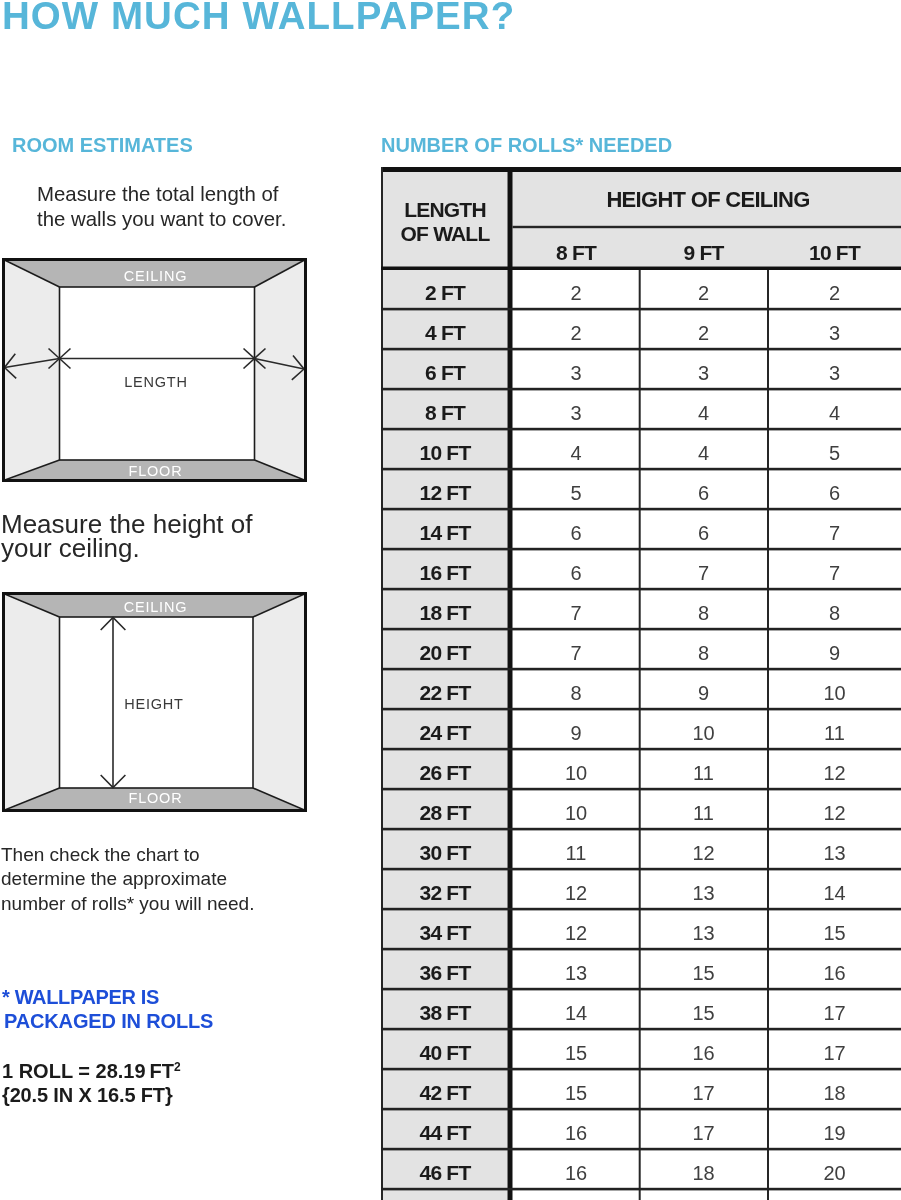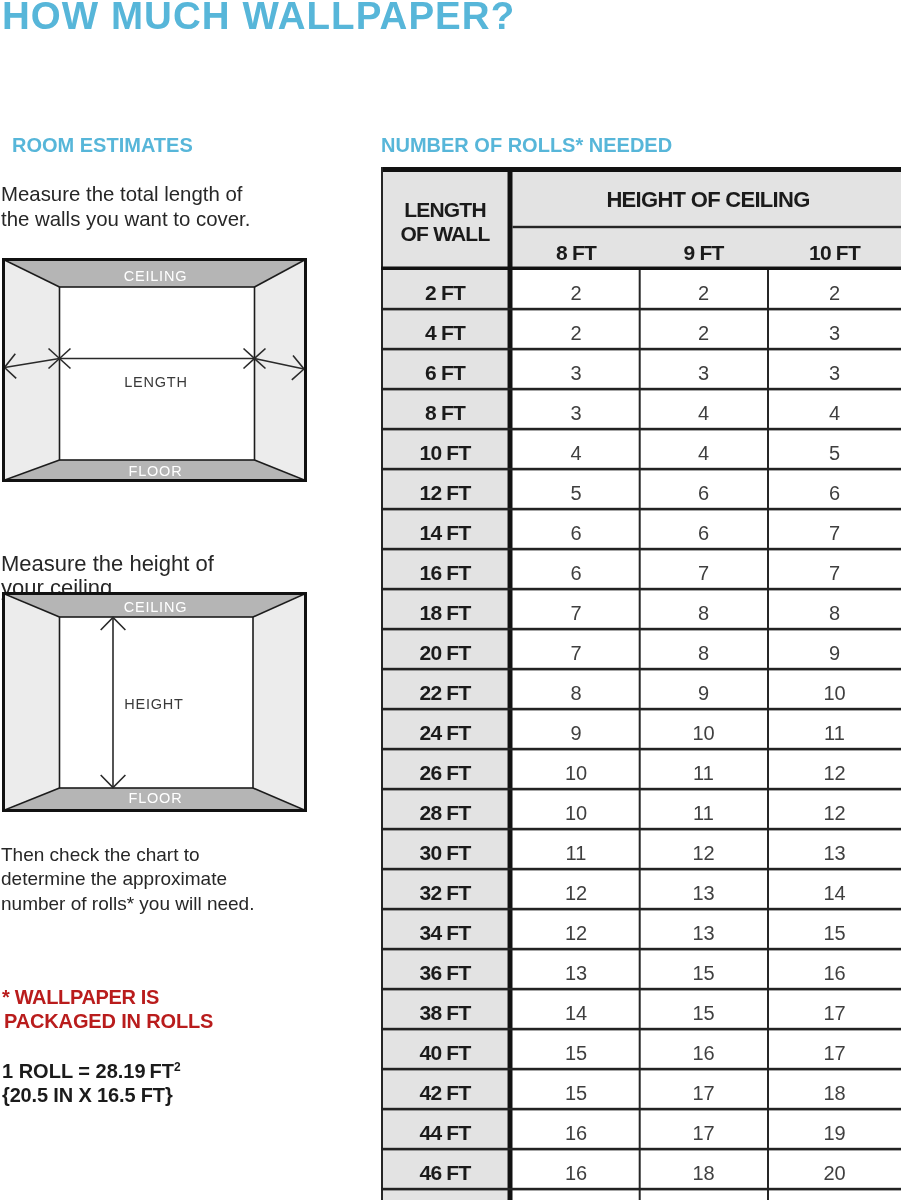--- a/index.html
+++ b/index.html
@@ -7,21 +7,21 @@
       font-family:"Liberation Sans",sans-serif;-webkit-font-smoothing:antialiased;}
 .abs{position:absolute;}
 </style>
 </head>
 <body>
 
 <div class="abs" style="left:2px;top:-5.8px;font-size:38.5px;font-weight:bold;color:#57b6d9;letter-spacing:1.05px;white-space:nowrap;">HOW MUCH WALLPAPER?</div>
 
 <div class="abs" style="left:12px;top:133.5px;font-size:20px;font-weight:bold;color:#57b6d9;white-space:nowrap;">ROOM ESTIMATES</div>
 
-<div class="abs" style="left:1px;top:181.6px;font-size:20.4px;line-height:25px;color:#272727;white-space:nowrap;">Measure the total length of<br>the walls you want to cover.</div>
+<div class="abs" style="left:1px;top:181.6px;font-size:20.4px;line-height:25px;color:#272727;white-space:nowrap;padding-left:36px;">Measure the total length of<br>the walls you want to cover.</div>
 
 <svg width="305" height="224" viewBox="0 0 305 224" style="position:absolute;left:2px;top:258px;" font-family="Liberation Sans, sans-serif">
 
 <polygon points="0,0 305,0 252.5,29 57.5,29" fill="#b5b5b5"></polygon>
 
 <polygon points="0,0 57.5,29 57.5,202 0,224" fill="#ececec"></polygon>
 
 <polygon points="305,0 252.5,29 252.5,202 305,224" fill="#ececec"></polygon>
 
 <polygon points="0,224 57.5,202 252.5,202 305,224" fill="#b5b5b5"></polygon>
@@ -49,21 +49,21 @@
 <polyline points="13.3,95.8 2.5,109.5 14.2,120.3"></polyline>
 <line x1="252.5" y1="100.5" x2="302" y2="111"></line>
 <polyline points="291,97.5 302,111 289.8,121.8"></polyline>
 </g>
 
 <text x="154" y="128.5" font-size="14.5" letter-spacing="0.8" fill="#3a3a3a" text-anchor="middle">LENGTH</text>
 
 <rect x="1.5" y="1.5" width="302" height="221" fill="none" stroke="#111" stroke-width="3"></rect>
 </svg>
 
-<div class="abs" style="left:1px;top:512px;font-size:22px;line-height:24px;color:#272727;white-space:nowrap;margin-top:40px;">Measure the height of<br>your ceiling.</div>
+<div class="abs" style="left:1px;top:512px;font-size:26px;line-height:24px;color:#272727;white-space:nowrap;">Measure the height of<br>your ceiling.</div>
 
 <svg width="305" height="220" viewBox="0 0 305 220" style="position:absolute;left:2px;top:592px;" font-family="Liberation Sans, sans-serif">
 
 <polygon points="0,0 305,0 251,25 57.5,25" fill="#b5b5b5"></polygon>
 
 <polygon points="0,0 57.5,25 57.5,196 0,220" fill="#ececec"></polygon>
 
 <polygon points="305,0 251,25 251,196 305,220" fill="#ececec"></polygon>
 
 <polygon points="0,220 57.5,196 251,196 305,220" fill="#b5b5b5"></polygon>
@@ -87,21 +87,21 @@
 <polyline points="98.7,183 111,195.5 123.4,183"></polyline>
 </g>
 
 <text x="152" y="117" font-size="14.5" letter-spacing="0.8" fill="#3a3a3a" text-anchor="middle">HEIGHT</text>
 
 <rect x="1.5" y="1.5" width="302" height="217" fill="none" stroke="#111" stroke-width="3"></rect>
 </svg>
 
 <div class="abs" style="left:1px;top:842.5px;font-size:19px;line-height:24.5px;color:#272727;white-space:nowrap;">Then check the chart to<br>determine the approximate<br>number of rolls* you will need.</div>
 
-<div class="abs" style="left:2px;top:984.5px;font-size:20px;line-height:24.5px;font-weight:bold;color:#b91c1c;letter-spacing:-0.35px;white-space:nowrap;">* WALLPAPER IS<br><span style="margin-left:2px;letter-spacing:-0.15px;">PACKAGED IN ROLLS</span></div>
+<div class="abs" style="left:2px;top:984.5px;font-size:20px;line-height:24.5px;font-weight:bold;color:#1d4ed8;letter-spacing:-0.35px;white-space:nowrap;">* WALLPAPER IS<br><span style="margin-left:2px;letter-spacing:-0.15px;">PACKAGED IN ROLLS</span></div>
 
 <div class="abs" style="left:2px;top:1055.5px;font-size:20px;line-height:22px;font-weight:bold;color:#1b1b1b;white-space:nowrap;">1 ROLL = 28.19 FT<span style="font-size:12px;vertical-align:6.5px;">2</span></div>
 
 <div class="abs" style="left:2px;top:1083.5px;font-size:20px;line-height:22px;font-weight:bold;color:#1b1b1b;letter-spacing:-0.15px;white-space:nowrap;">{20.5 IN X 16.5 FT}</div>
 
 <div class="abs" style="left:381px;top:133.5px;width:520px;text-align:left;font-size:20px;font-weight:bold;color:#57b6d9;white-space:nowrap;">NUMBER OF ROLLS* NEEDED</div>
 
 <svg width="520" height="1200" viewBox="0 0 520 1200" style="position:absolute;left:381px;top:0;" font-family="Liberation Sans, sans-serif">
 
 <rect x="2" y="172" width="124.5" height="1028" fill="#e3e3e3"></rect>

